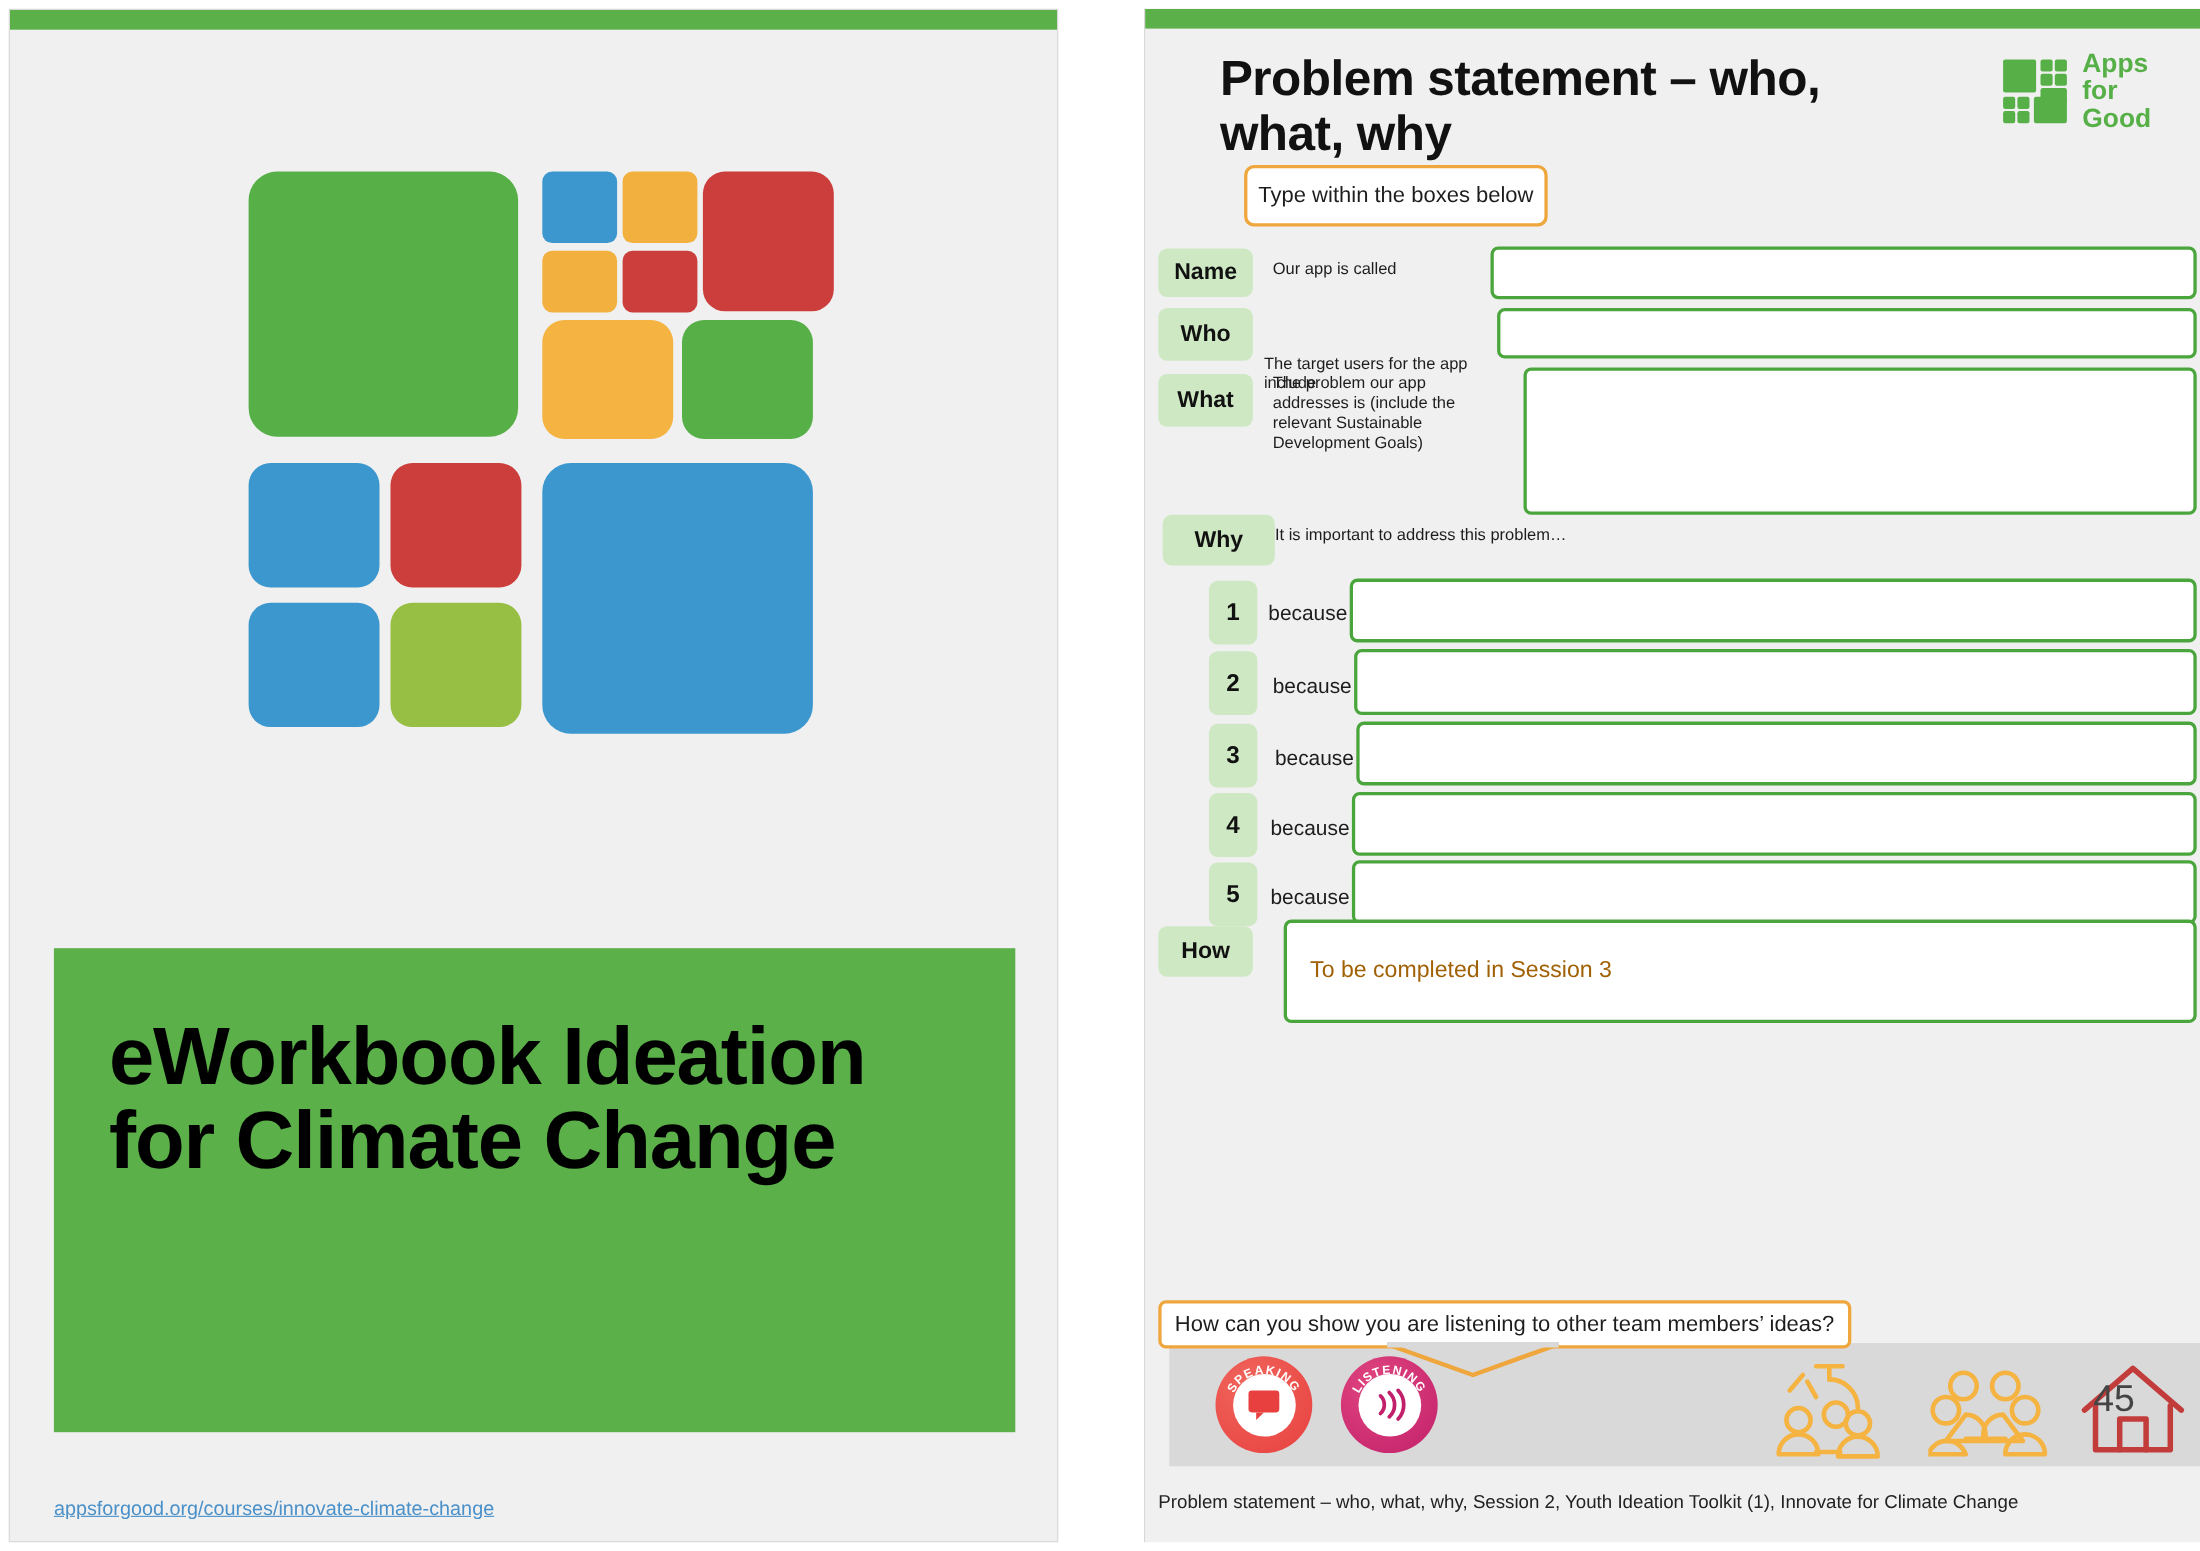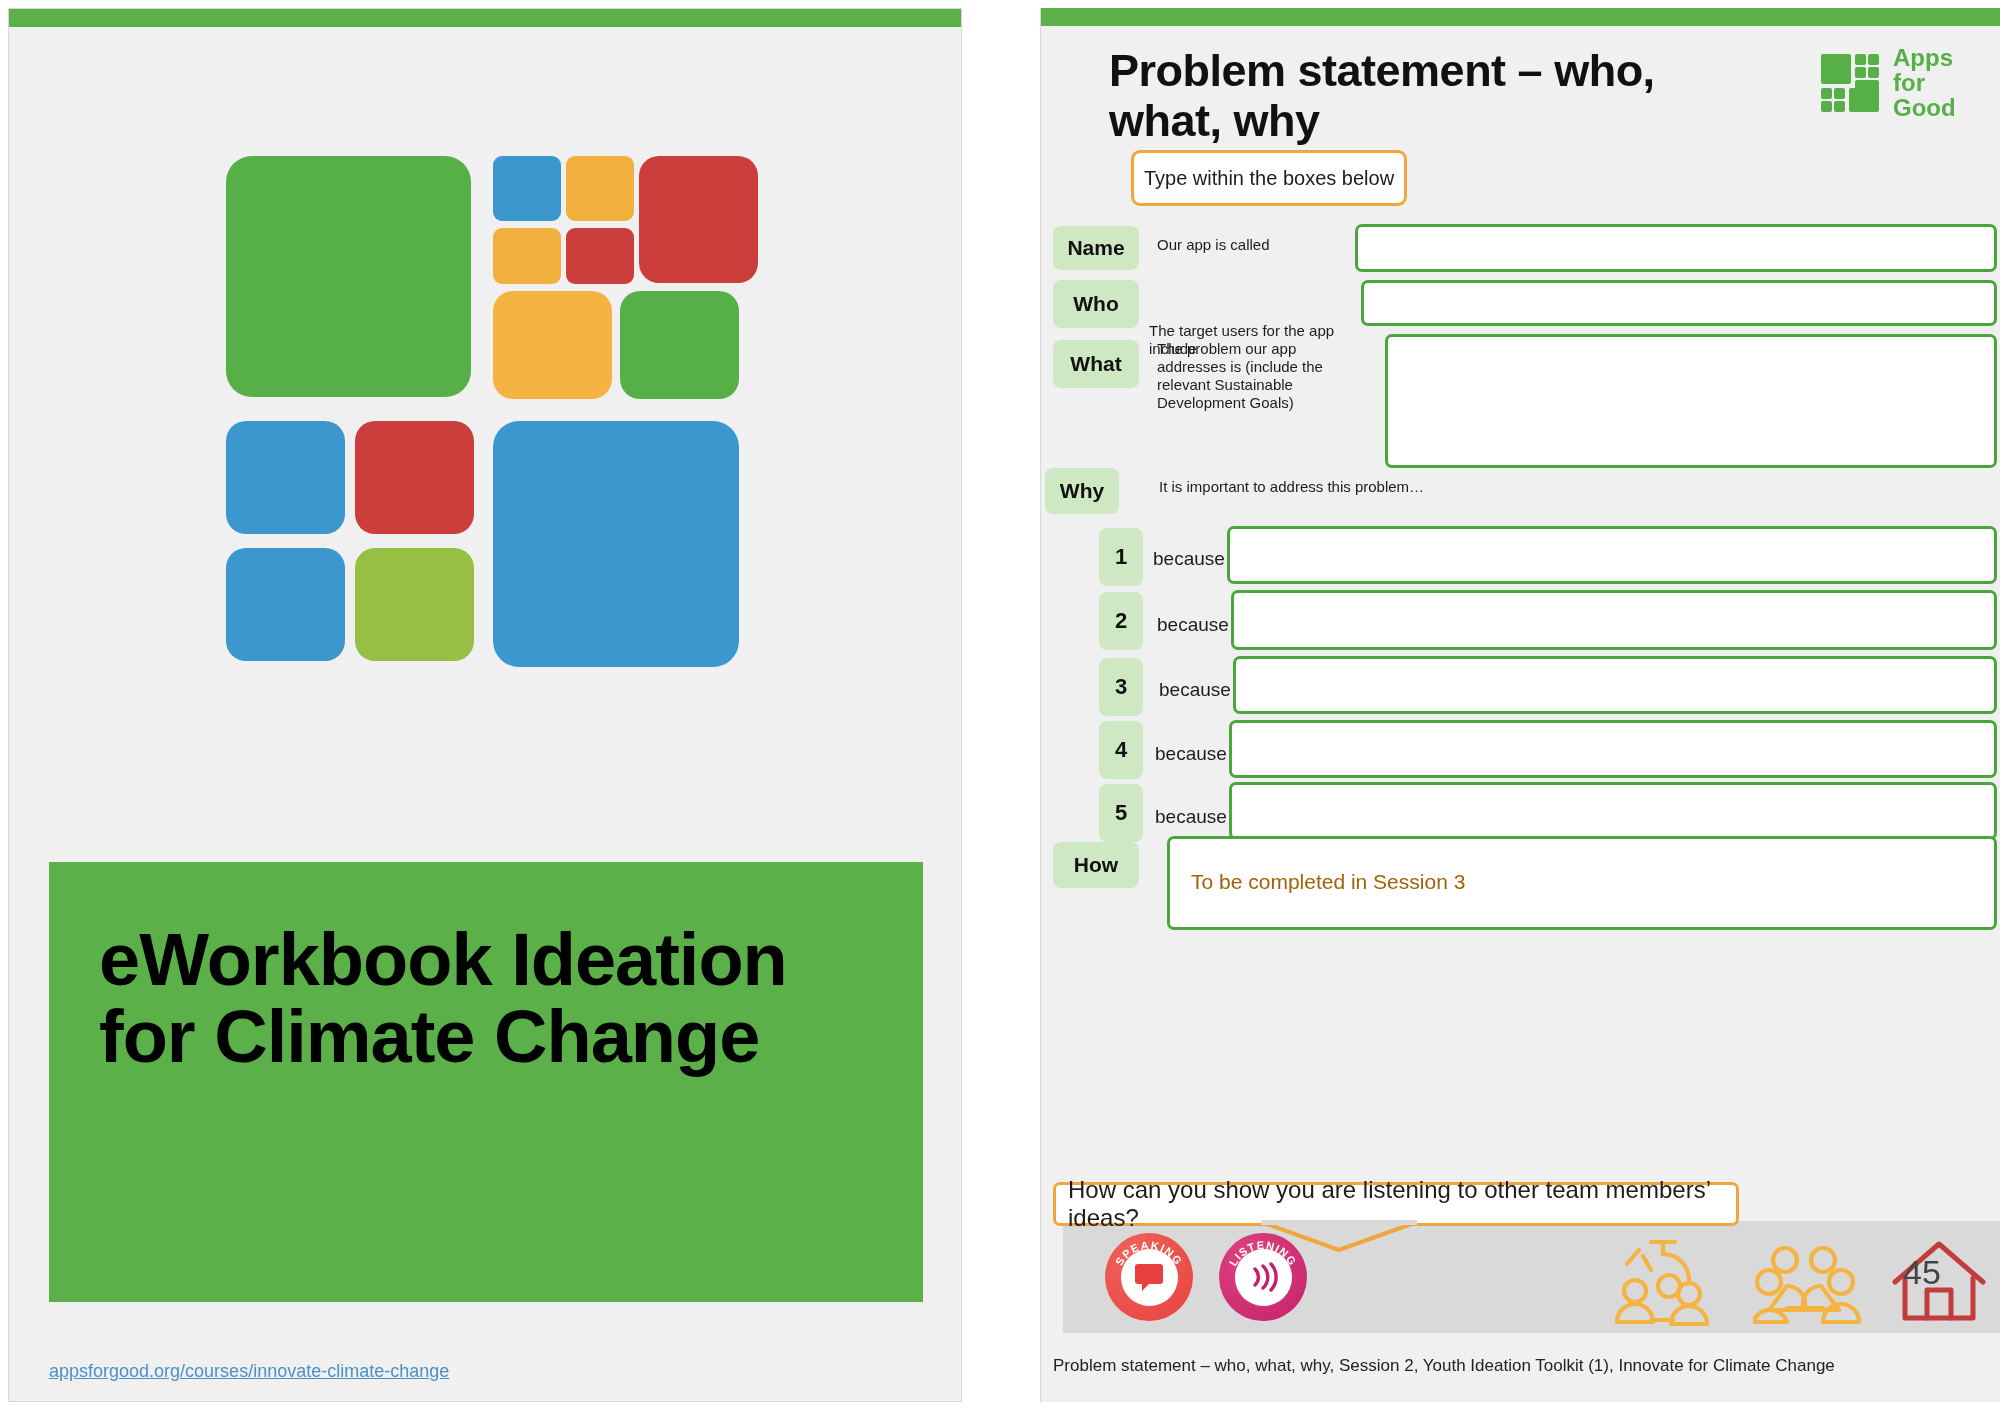--- a/index.html
+++ b/index.html
@@ -176,27 +176,27 @@
   }
   .gbox-text {
     position: absolute;
     font-size: 21px; color: #a16207;
   }
 
   
   .listen-callout {
     position: absolute;
     left: 12px; top: 1174px;
-    width: 686px; height: 44px;
+    width: 630px; height: 44px;
     background: #ffffff;
     border: 3px solid #efa63c;
     border-radius: 7px;
     display: flex; align-items: center;
     padding-left: 12px;
-    font-size: 24px; color: #1d1d1d;
+    font-size: 20px; color: #1d1d1d;
     z-index: 5;
   }
   .listen-tail {
     position: absolute;
     left: 218px; top: 1212px;
     width: 160px; height: 34px;
     z-index: 6;
   }
 
   .footer-strip {
@@ -301,21 +301,21 @@
     <div class="gbox" style="left:314px;top:216px;width:642px;height:48px;"></div>
 
     <div class="pill" style="left:12px;top:272px;width:86px;height:48px;">Who</div>
     <div class="prompt" style="left:108px;top:272px;width:186px;margin-top:42px;">The target users for the app include</div>
     <div class="gbox" style="left:320px;top:272px;width:636px;height:46px;"></div>
 
     <div class="pill" style="left:12px;top:332px;width:86px;height:48px;">What</div>
     <div class="prompt" style="left:116px;top:332px;width:200px;">The problem our app addresses is (include the relevant Sustainable Development Goals)</div>
     <div class="gbox" style="left:344px;top:326px;width:612px;height:134px;"></div>
 
-    <div class="pill" style="left:4px;top:460px;width:74px;height:46px;">Why</div>
+    <div class="pill" style="left:16px;top:460px;width:102px;height:46px;">Why</div>
     <div class="prompt" style="left:118px;top:470px;width:520px;">It is important to address this problem…</div>
 
     <div class="numpill" style="left:58px;top:520px;width:44px;height:58px;">1</div>
     <div class="because" style="left:112px;top:540px;">because</div>
     <div class="gbox" style="left:186px;top:518px;width:770px;height:58px;"></div>
 
     <div class="numpill" style="left:58px;top:584px;width:44px;height:58px;">2</div>
     <div class="because" style="left:116px;top:606px;">because</div>
     <div class="gbox" style="left:190px;top:582px;width:766px;height:60px;"></div>
 

